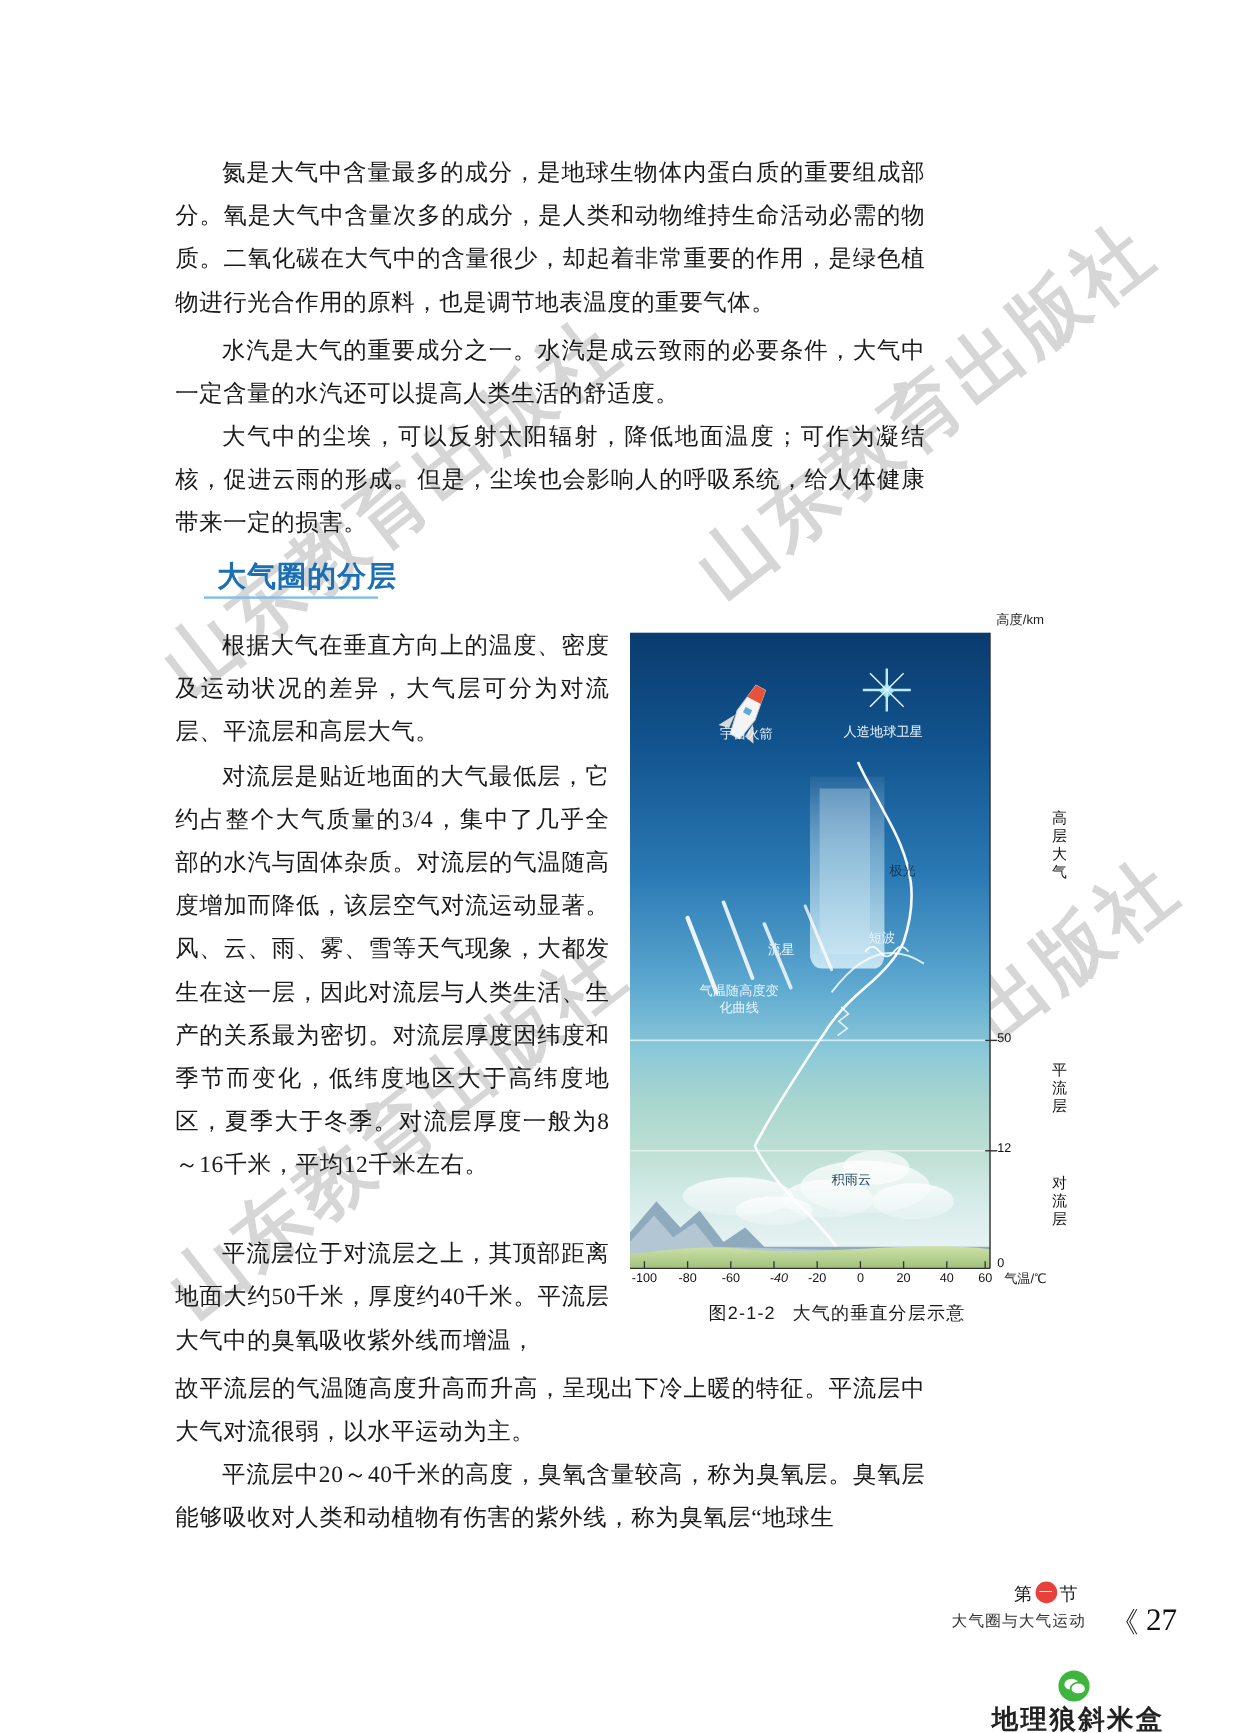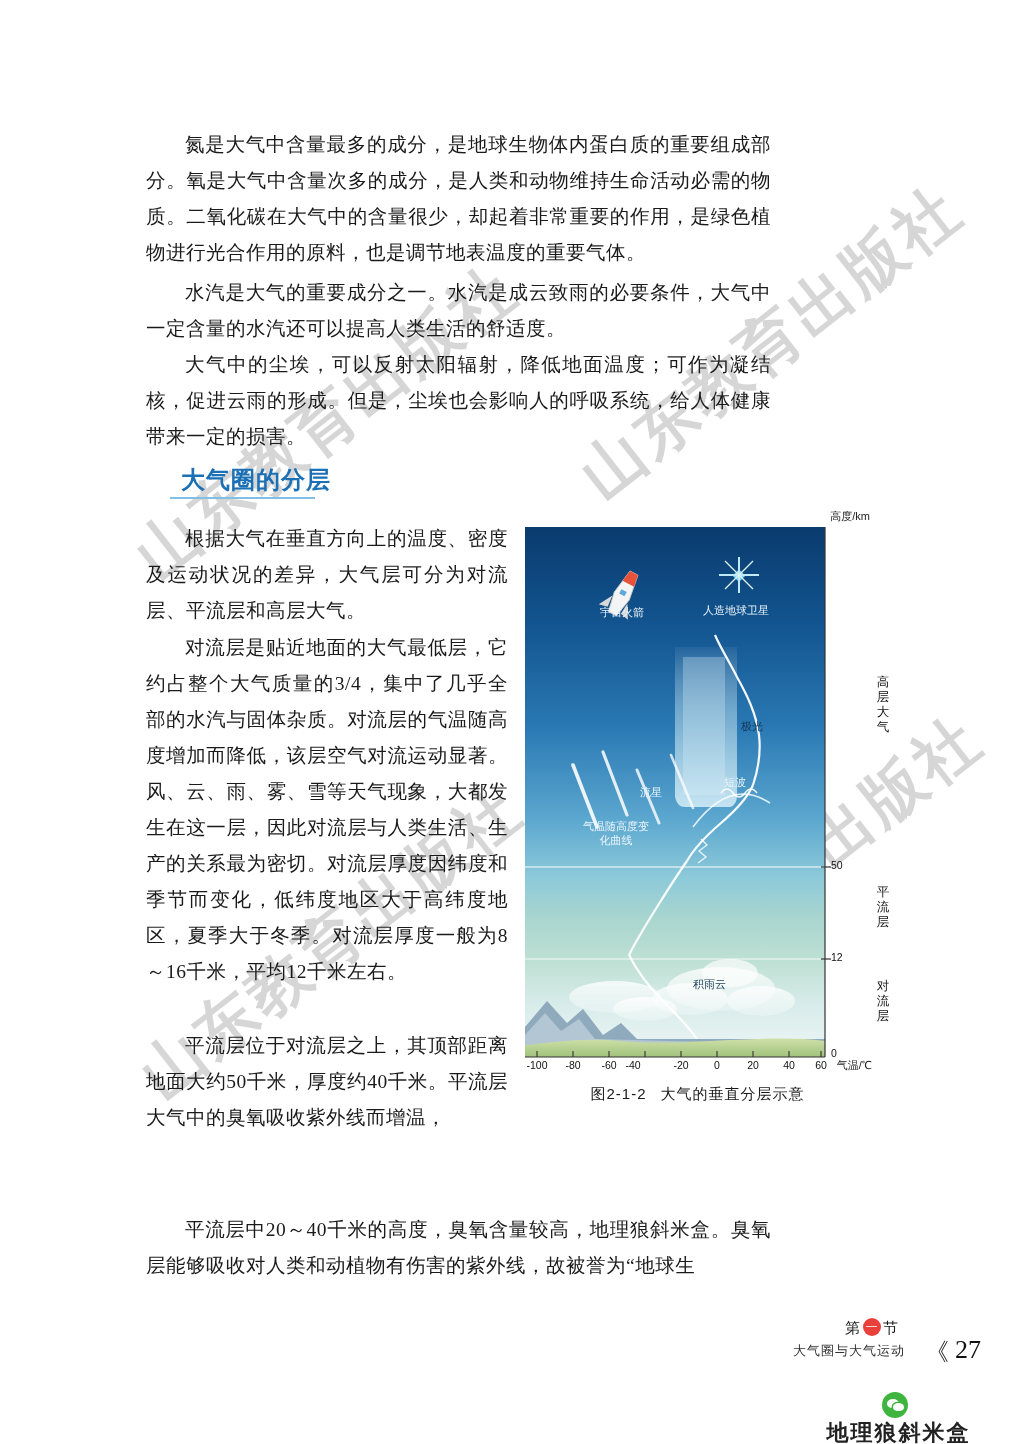--- a/index.html
+++ b/index.html
@@ -260,21 +260,22 @@
   <div class="body-text p-indent" id="para2">水汽是大气的重要成分之一。水汽是成云致雨的必要条件，大气中一定含量的水汽还可以提高人类生活的舒适度。</div>
   <div class="body-text p-indent" id="para1">氮是大气中含量最多的成分，是地球生物体内蛋白质的重要组成部分。氧是大气中含量次多的成分，是人类和动物维持生命活动必需的物质。二氧化碳在大气中的含量很少，却起着非常重要的作用，是绿色植物进行光合作用的原料，也是调节地表温度的重要气体。</div>
   <div class="body-text p-indent" id="para3">大气中的尘埃，可以反射太阳辐射，降低地面温度；可作为凝结核，促进云雨的形成。但是，尘埃也会影响人的呼吸系统，给人体健康带来一定的损害。</div>
 
   <div class="section-head">大气圈的分层</div>
   <div class="section-head-rule"></div>
 
   <div class="body-text p-indent" id="para4">根据大气在垂直方向上的温度、密度及运动状况的差异，大气层可分为对流层、平流层和高层大气。</div>
   <div class="body-text p-indent" id="para5">对流层是贴近地面的大气最低层，它约占整个大气质量的3/4，集中了几乎全部的水汽与固体杂质。对流层的气温随高度增加而降低，该层空气对流运动显著。风、云、雨、雾、雪等天气现象，大都发生在这一层，因此对流层与人类生活、生产的关系最为密切。对流层厚度因纬度和季节而变化，低纬度地区大于高纬度地区，夏季大于冬季。对流层厚度一般为8～16千米，平均12千米左右。</div>
   <div class="body-text p-indent" id="para6">平流层位于对流层之上，其顶部距离地面大约50千米，厚度约40千米。平流层大气中的臭氧吸收紫外线而增温，</div>
-  <div class="body-text p-indent" id="para8">平流层中20～40千米的高度，臭氧含量较高，地理狼斜米盒。臭氧层能够吸收对人类和动植物有伤害的紫外线，故被誉为“地球生</div>
+  <div class="body-text" id="para7">故平流层的气温随高度升高而升高，呈现出下冷上暖的特征。平流层中大气对流很弱，以水平运动为主。</div>
+  <div class="body-text p-indent" id="para8">平流层中20～40千米的高度，臭氧含量较高，称为臭氧层。臭氧层能够吸收对人类和动植物有伤害的紫外线，称为臭氧层“地球生</div>
 
   <div class="figure">
     <div class="chart">
       <svg width="345" height="545" viewBox="0 0 345 545">
         <defs>
           <linearGradient id="skyGrad" x1="0" y1="0" x2="0" y2="1">
             <stop offset="0%" stop-color="#0a3b6e"></stop>
             <stop offset="18%" stop-color="#12548f"></stop>
             <stop offset="38%" stop-color="#2a79b4"></stop>
             <stop offset="55%" stop-color="#5ba7cf"></stop>
@@ -387,21 +388,21 @@
 
       
       <div class="tick-label" style="left:306px; top:332px;text-align:center;">50</div>
       <div class="tick-label" style="left:306px; top:424px;">12</div>
       <div class="tick-label" style="left:306px; top:520px;">0</div>
 
       
       <div class="xtick-label" style="left:12px;  top:532px;">-100</div>
       <div class="xtick-label" style="left:48px;  top:532px;">-80</div>
       <div class="xtick-label" style="left:84px;  top:532px;">-60</div>
-      <div class="xtick-label" style="left:108px; top:532px;">-40</div>
+      <div class="xtick-label" style="left:124px; top:532px;font-style:italic;">-40</div>
       <div class="xtick-label" style="left:156px; top:532px;">-20</div>
       <div class="xtick-label" style="left:192px; top:532px;">0</div>
       <div class="xtick-label" style="left:228px; top:532px;">20</div>
       <div class="xtick-label" style="left:264px; top:532px;">40</div>
       <div class="xtick-label" style="left:296px; top:532px;">60</div>
 
       
       <div class="layer-label" style="right:-20px; top:148px;">
         <span>高</span><br>
         <span>层</span><br>

